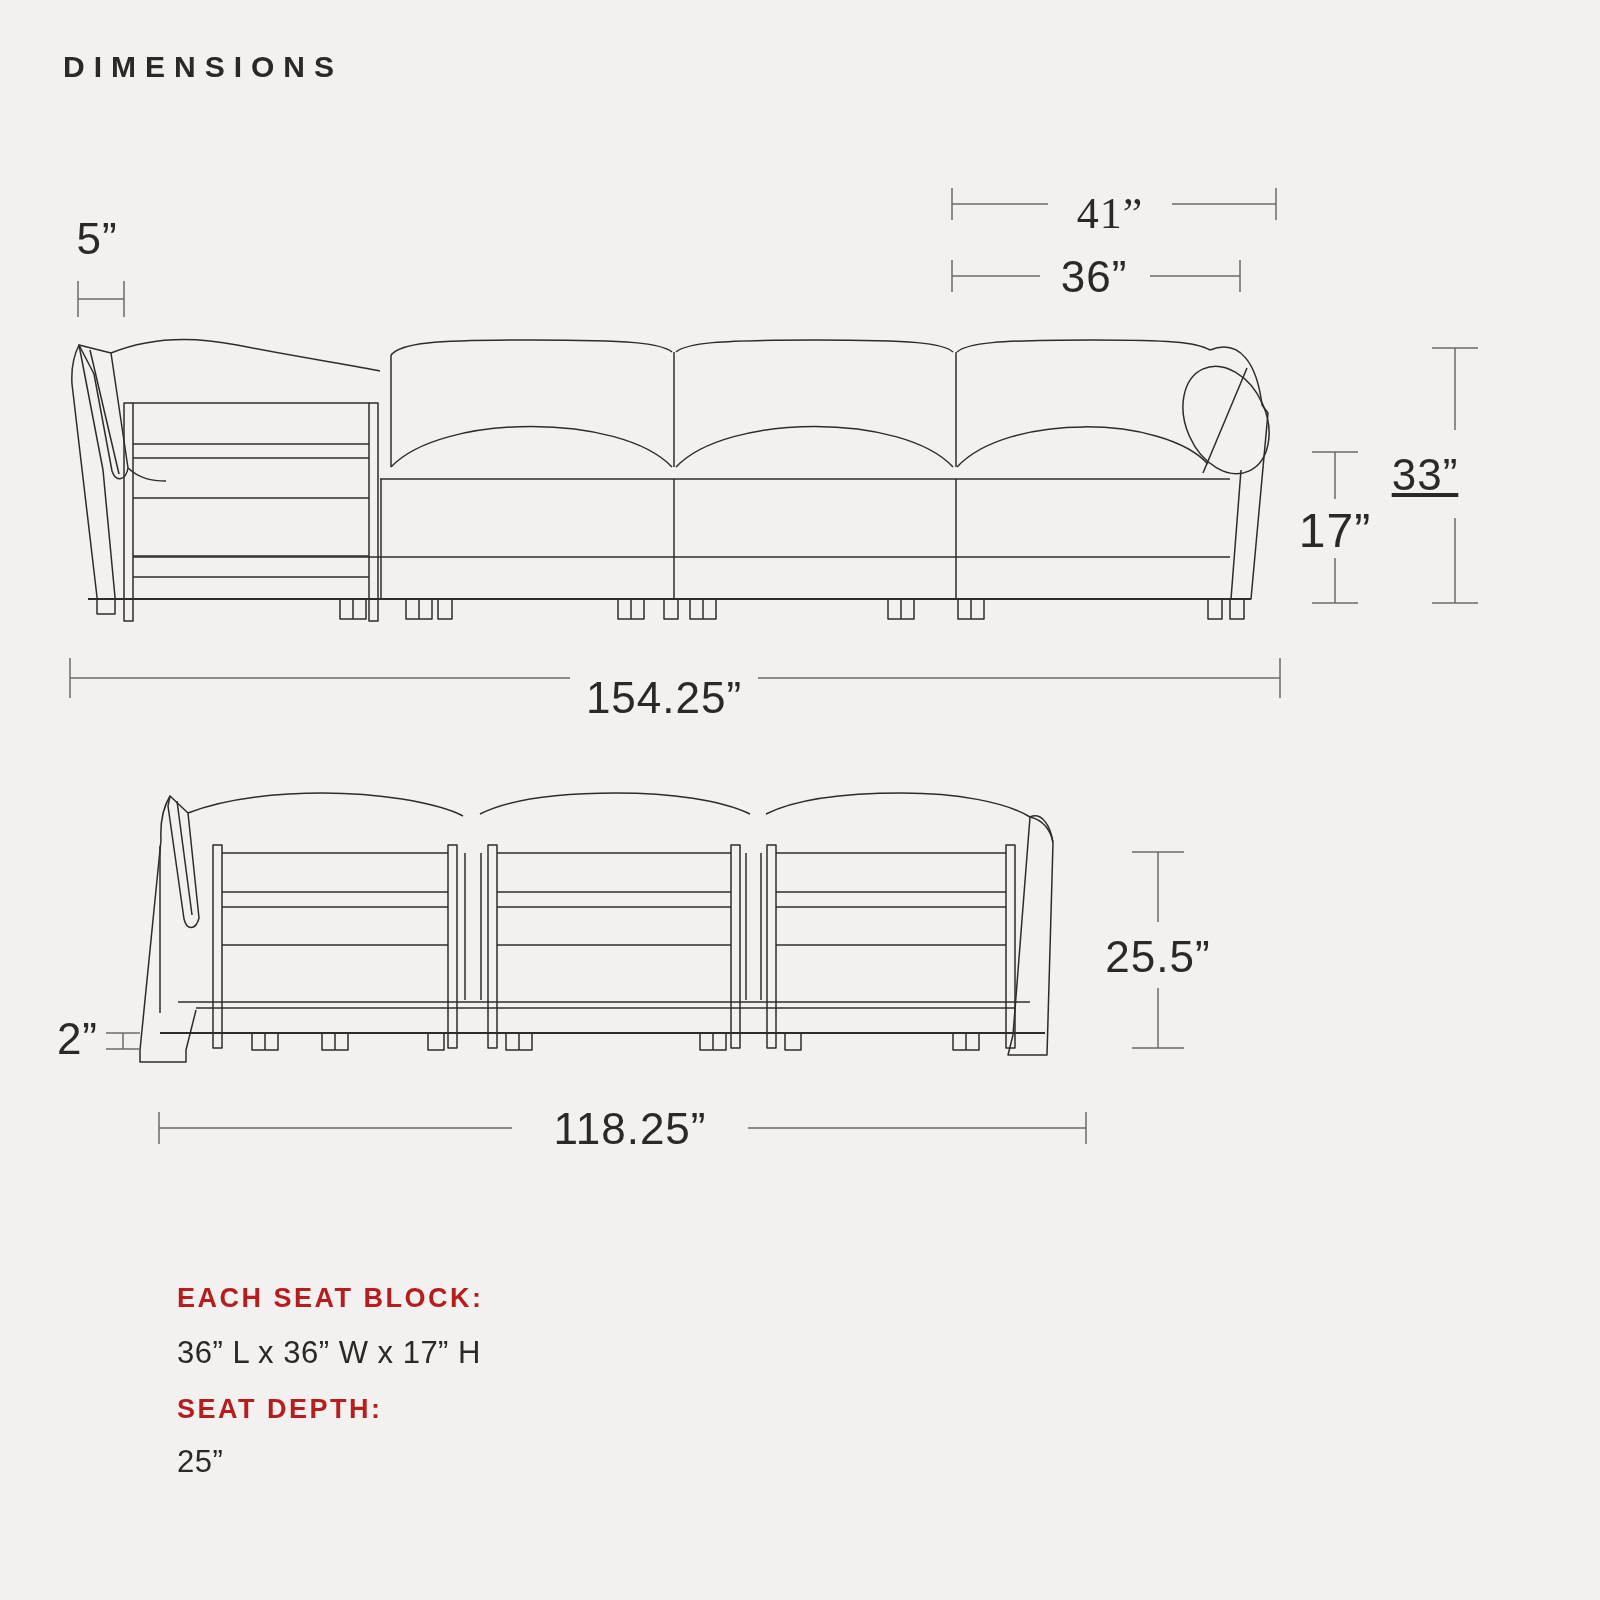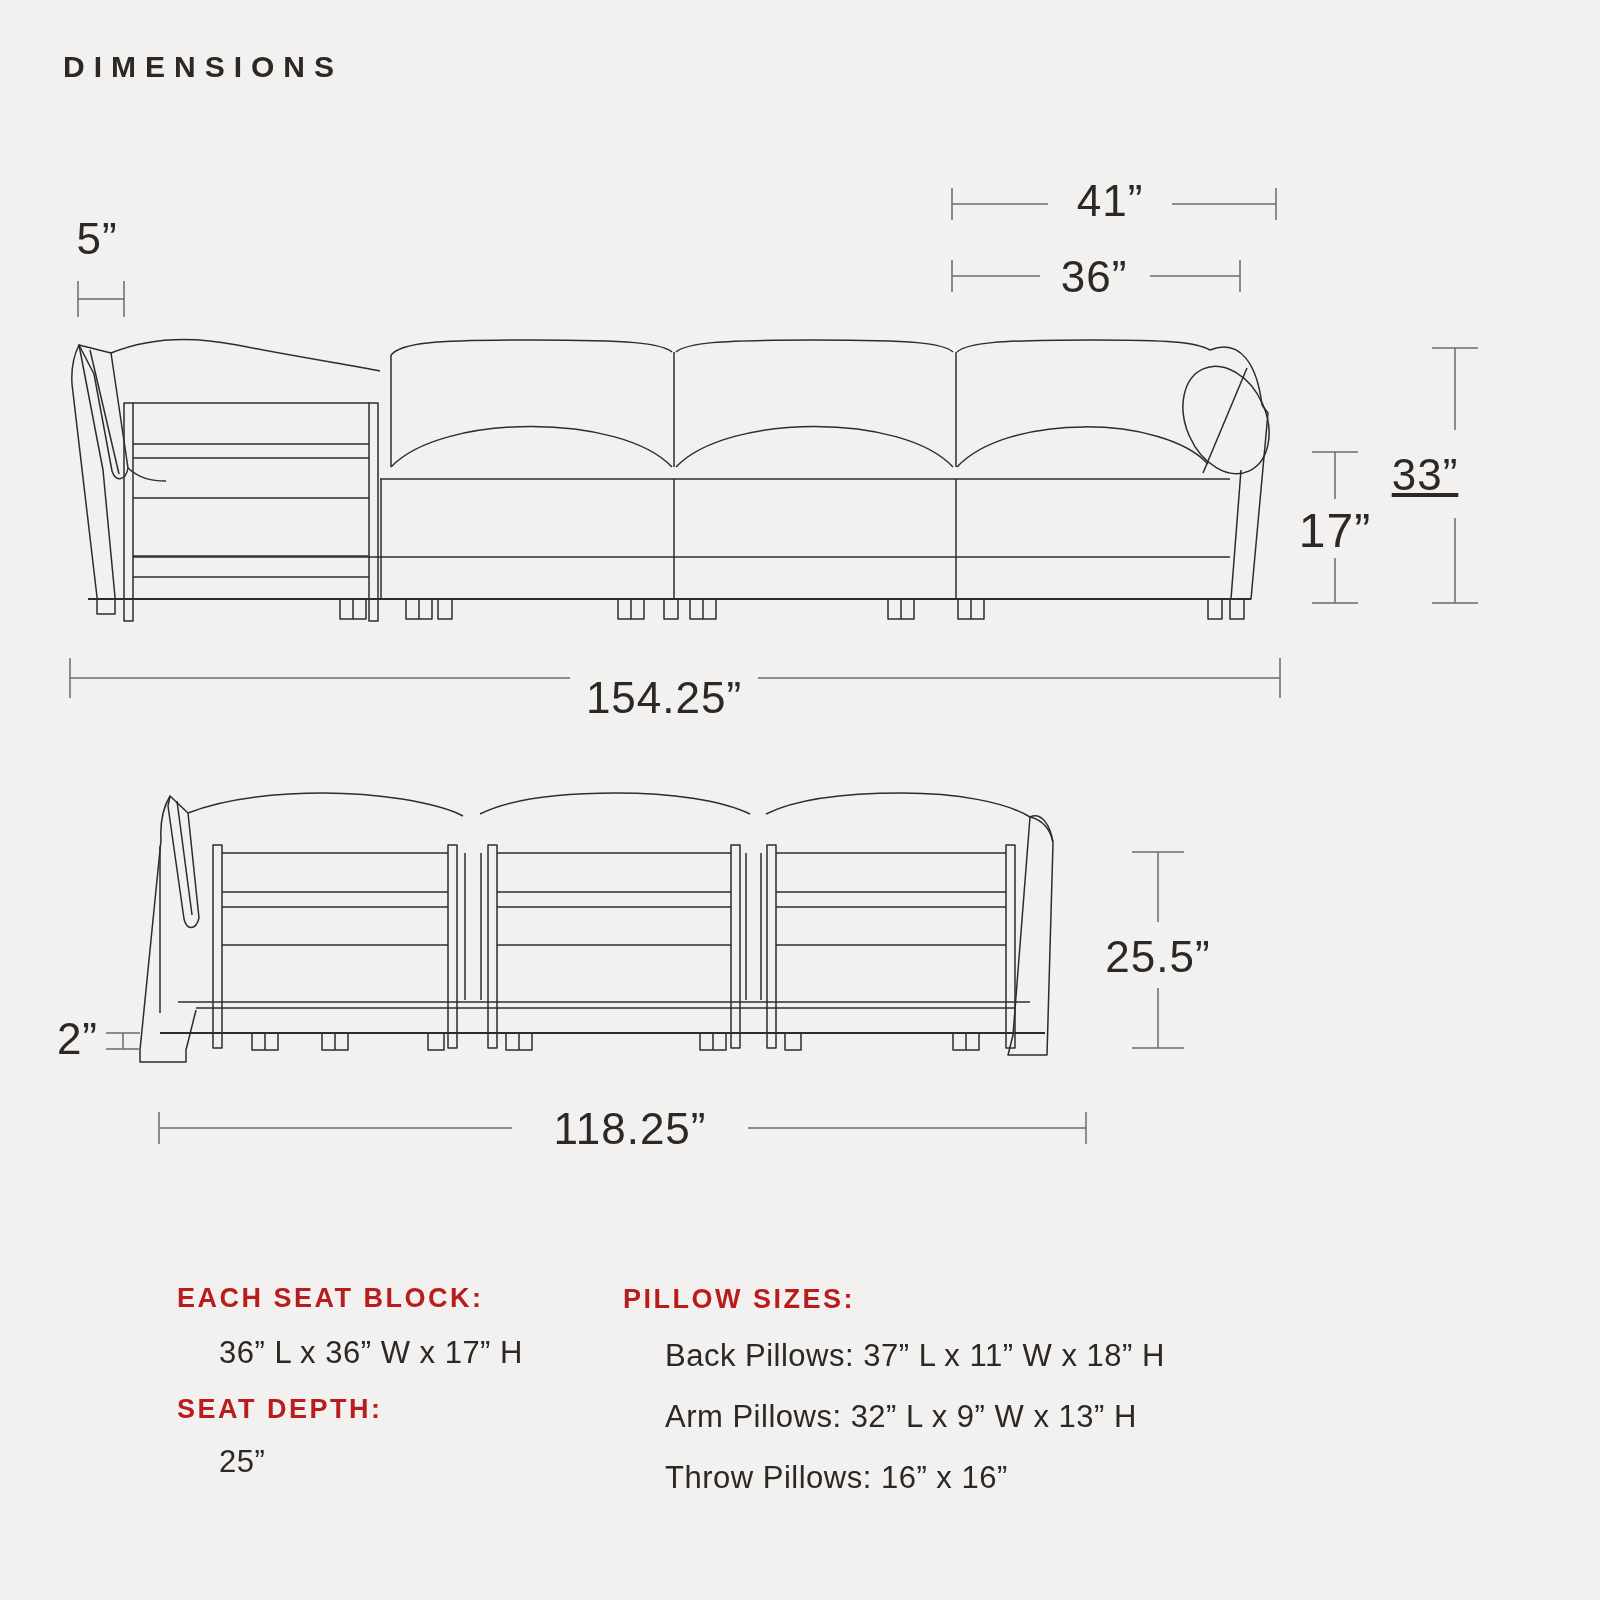--- a/index.html
+++ b/index.html
@@ -24,21 +24,21 @@
     color:#2b2826;text-align:center;white-space:nowrap;
   }
   .dim-label.small{font-size:48px;}
   .specs{position:absolute;}
   .spec-heading{
     font-size:27px;font-weight:700;letter-spacing:2.5px;
     color:#b91c1c;white-space:nowrap;
   }
   .spec-value{
     font-size:31px;font-weight:400;letter-spacing:0.5px;
-    color:#2b2826;white-space:nowrap;margin-left:42px;
+    color:#2b2826;white-space:nowrap;
   }
 </style>
 </head>
 <body>
 
 <div class="page">
 
   <div class="title">DIMENSIONS</div>
 
   <svg class="lineart" width="1600" height="1600" viewBox="0 0 1600 1600" fill="none" stroke="#2e2c2b" stroke-width="1.5" stroke-linecap="butt" stroke-linejoin="round">
@@ -189,21 +189,21 @@
       <path d="M1132 852 H1184 M1158 852 V922 M1158 988 V1048 M1132 1048 H1184"></path>
 
       <path d="M106 1033 H140 M106 1049 H140 M123 1033 V1049"></path>
 
       <path d="M159 1112 V1144 M1086 1112 V1144 M159 1128 H512 M748 1128 H1086"></path>
     </g>
   </svg>
 
   <div class="dim-label" style="left:62px;top:214px;width:70px;">5”</div>
 
-  <div class="dim-label" style="left:1048px;top:176px;width:124px;">41”</div>
+  <div class="dim-label" style="left:1048px;top:188px;width:124px;font-family:Liberation Serif, serif;">41”</div>
 
   <div class="dim-label" style="left:1032px;top:252px;width:124px;">36”</div>
 
   <div class="dim-label small" style="left:1278px;top:503px;width:114px;">17”</div>
 
   <div class="dim-label" style="left:1368px;top:450px;width:114px;text-decoration:underline;">33”</div>
 
   <div class="dim-label" style="left:568px;top:673px;width:192px;">154.25”</div>
 
   <div class="dim-label" style="left:1073px;top:932px;width:170px;">25.5”</div>
@@ -215,20 +215,14 @@
   <div class="specs" style="left:177px;top:1283px;">
     <div class="spec-heading">EACH SEAT BLOCK:</div>
     <div class="spec-value" style="margin-top:21px;">36” L x 36” W x 17” H</div>
   </div>
 
   <div class="specs" style="left:177px;top:1394px;">
     <div class="spec-heading">SEAT DEPTH:</div>
     <div class="spec-value" style="margin-top:19px;">25”</div>
   </div>
 
-  <div class="specs" style="left:623px;top:1284px;">
-    <div class="spec-heading">PILLOW SIZES:</div>
-    <div class="spec-value" style="margin-top:23px;">Back Pillows: 37” L x 11” W x 18” H</div>
-    <div class="spec-value" style="margin-top:25px;">Arm Pillows: 32” L x 9” W x 13” H</div>
-    <div class="spec-value" style="margin-top:25px;">Throw Pillows: 16” x 16”</div>
-  </div>
 
 </div>
 
 </body></html>

